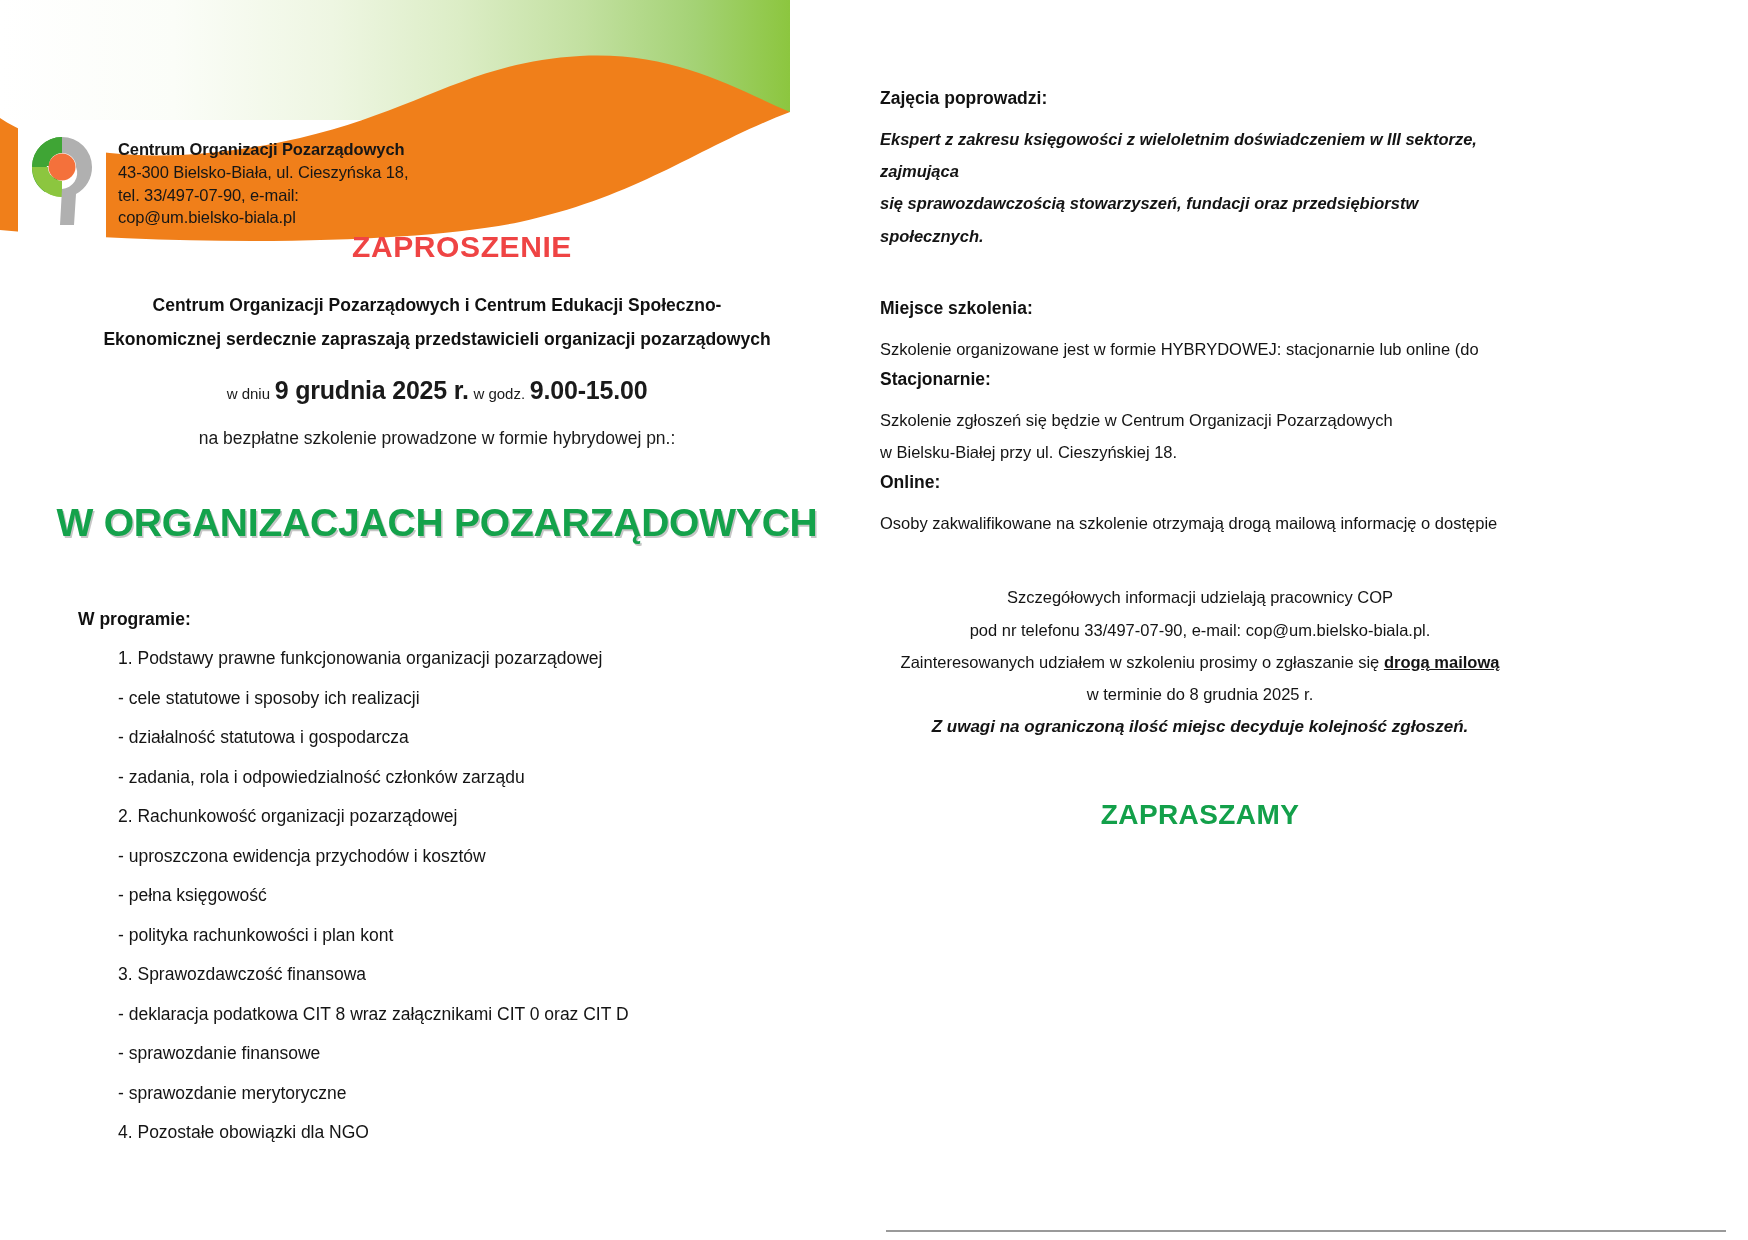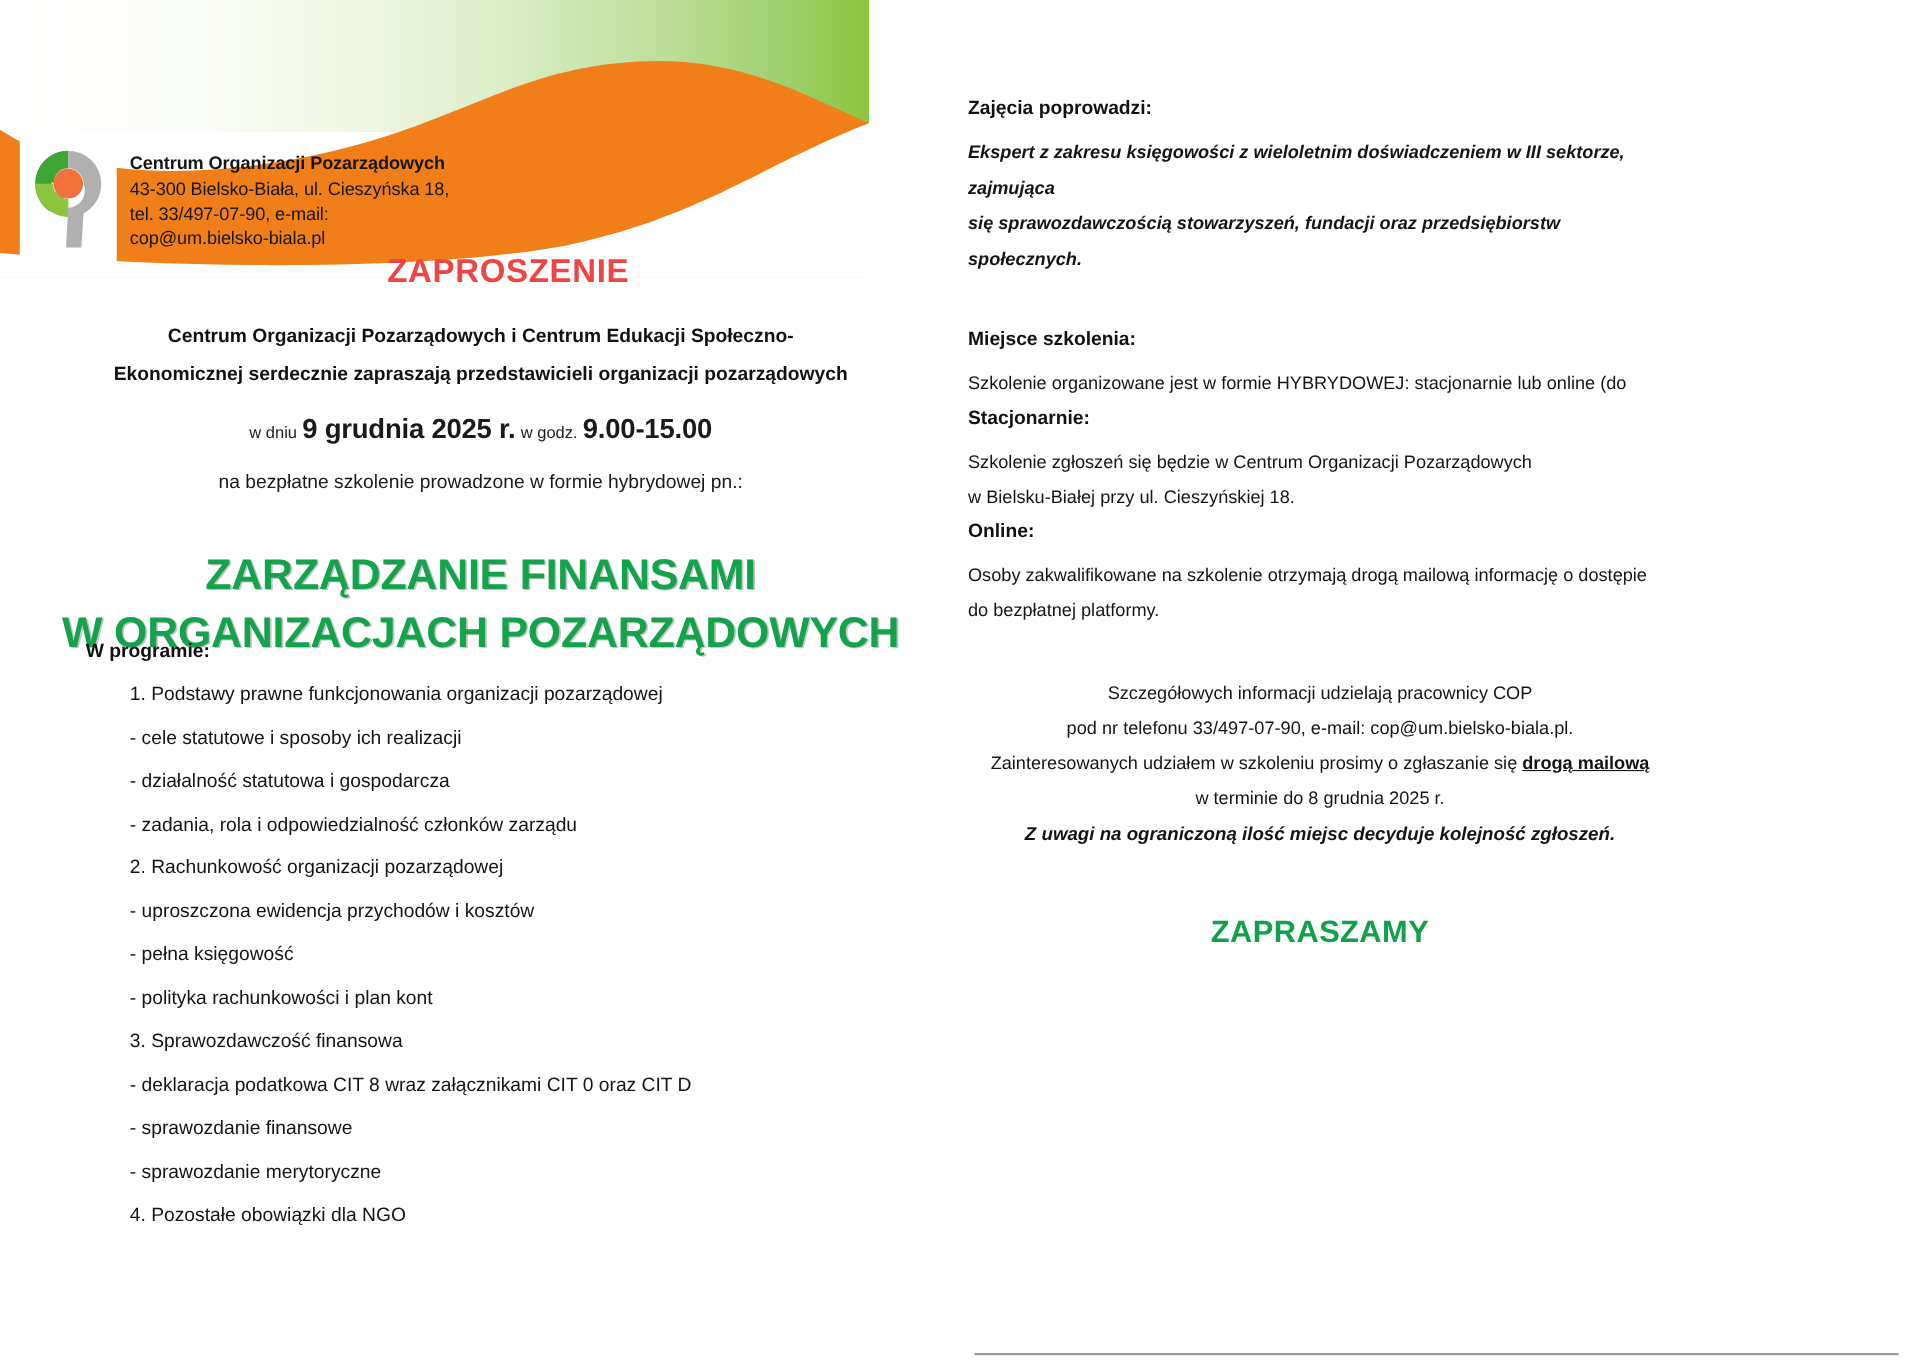--- a/index.html
+++ b/index.html
@@ -135,21 +135,21 @@
     line-height: 1.35;
     margin: 48px 0 0 0;
     text-shadow: 1.5px 1.5px 0 rgba(120,120,120,0.42);
   }
   .headline .hl-row { display: block; }
 
   
   .program-wrap {
     position: absolute;
     left: 78px;
-    top: 581px;
+    top: 609px;
     width: 760px;
   }
   .program-heading {
     font-size: 17.5px;
     font-weight: bold;
     margin: 0 0 20px 0;
     color: #111;
   }
   .program-list {
     list-style: none;
@@ -303,21 +303,20 @@
       <p class="date-line">
         <span class="small-lbl">w dniu</span>
         <span class="strong-big">9 grudnia 2025 r.</span>
         <span class="small-lbl">w godz.</span>
         <span class="strong-big">9.00-15.00</span>
       </p>
 
       <p class="subtitle-line">na bezpłatne szkolenie prowadzone w formie hybrydowej pn.:</p>
 
       <div class="headline">
-        <span class="hl-row">ZARZĄDZANIE FINANSAMI</span>
         <span class="hl-row">W ORGANIZACJACH POZARZĄDOWYCH</span>
       </div>
     </div>
 
     <div class="program-wrap">
       <div class="program-heading">W programie:</div>
       <ul class="program-list" id="program-list">
           <li>1. Podstawy prawne funkcjonowania organizacji pozarządowej</li>
           <li>- cele statutowe i sposoby ich realizacji</li>
           <li>- działalność statutowa i gospodarcza</li>
@@ -349,21 +348,20 @@
     <p class="r-body">Szkolenie organizowane jest w formie HYBRYDOWEJ: stacjonarnie lub online (do</p>
 
     <div class="gap-xs"></div>
     <div class="r-head">Stacjonarnie:</div>
     <p class="r-body">Szkolenie zgłoszeń się będzie w Centrum Organizacji Pozarządowych</p>
     <p class="r-body">w Bielsku-Białej przy ul. Cieszyńskiej 18.</p>
 
     <div class="gap-xs"></div>
     <div class="r-head">Online:</div>
     <p class="r-body">Osoby zakwalifikowane na szkolenie otrzymają drogą mailową informację o dostępie</p>
-    <p class="r-body">do bezpłatnej platformy.</p>
 
     <div class="contact-block">
       <p>Szczegółowych informacji udzielają pracownicy COP</p>
       <p>pod nr telefonu 33/497-07-90,  e-mail: cop@um.bielsko-biala.pl.</p>
       <p>
         <span>Zainteresowanych udziałem w szkoleniu prosimy o zgłaszanie się </span><span class="u-bold">drogą mailową</span>
       </p>
       <p>w terminie do 8 grudnia 2025 r.</p>
       <p class="note-italic">Z uwagi na ograniczoną ilość miejsc decyduje kolejność zgłoszeń.</p>
     </div>

